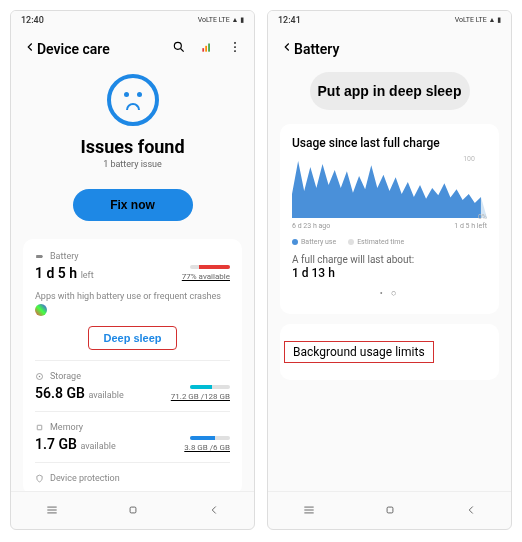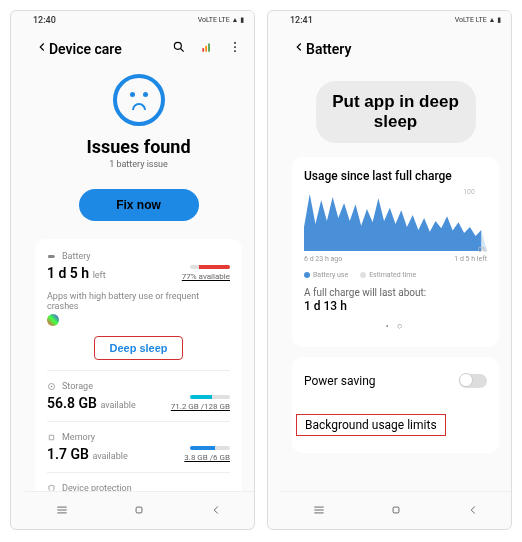--- a/index.html
+++ b/index.html
@@ -1,17 +1,17 @@
 <!DOCTYPE html>
 <html><head>
   <meta charset="utf-8">
   <style>
     * { margin: 0; padding: 0; box-sizing: border-box; }
     body { font-family: -apple-system, BlinkMacSystemFont, 'Segoe UI', Roboto, sans-serif; background: #fff; padding: 10px; display: flex; gap: 12px; }
-    .phone { width: 248px; height: 520px; border: 1px solid #ddd; border-radius: 6px; background: #fafafa; display: flex; flex-direction: column; overflow: hidden; position: relative; padding-left: 12px; }
+    .phone { width: 248px; height: 520px; border: 1px solid #ddd; border-radius: 6px; background: #fafafa; display: flex; flex-direction: column; overflow: hidden; position: relative; }
     .statusbar { display: flex; justify-content: space-between; align-items: center; padding: 4px 10px; font-size: 9px; color: #333; background: #fafafa; }
     .statusbar-left { font-weight: 500; }
     .statusbar-right { display: flex; gap: 3px; align-items: center; font-size: 7px; }
     .header { display: flex; align-items: center; padding: 10px 12px 8px; }
     .back-icon svg { width: 14px; height: 14px; }
     .header-title { font-size: 14px; font-weight: 600; color: #000; flex: 1; }
     .header-icons { display: flex; gap: 14px; align-items: center; }
     .header-icons svg { width: 14px; height: 14px; }
     .content { flex: 1; overflow-y: auto; padding: 0 12px 10px; }
     
@@ -36,21 +36,21 @@
     .bar-area { display: flex; flex-direction: column; align-items: flex-end; gap: 3px; text-decoration: underline; }
     .bar { width: 40px; height: 4px; border-radius: 2px; background: #e0e0e0; overflow: hidden; position: relative; }
     .bar-fill { height: 100%; position: absolute; right: 0; }
     .bar-label { font-size: 8px; color: #666; }
     .card-note { font-size: 9px; color: #888; margin-top: 10px; }
     .apps-icon { width: 12px; height: 12px; border-radius: 50%; background: linear-gradient(45deg,#f44,#4f4,#44f); margin-top: 3px; }
     .deep-sleep-btn { border: 1.5px solid #d32f2f; border-radius: 4px; padding: 5px 14px; color: #1e88e5; font-size: 11px; font-weight: 600; background: transparent; margin: 10px auto 4px; display: block; }
     .divider { height: 1px; background: #eee; margin: 10px 0; }
     
     
-    .deep-sleep-big { background: #ebebeb; border: none; border-radius: 20px; padding: 11px 0; width: 160px; margin: 15px auto 14px; display: block; font-size: 17px; font-weight: 600; color: #000; }
+    .deep-sleep-big { background: #ebebeb; border: none; border-radius: 20px; padding: 11px 0; width: 160px; margin: 6px auto 14px; display: block; font-size: 14px; font-weight: 600; color: #000; }
     .usage-title { font-size: 12px; font-weight: 500; color: #000; margin-bottom: 8px; }
     .chart { position: relative; height: 60px; margin: 6px 0 4px; }
     .chart-100 { position: absolute; top: -3px; right: 12px; font-size: 7px; color: #bbb; }
     .chart-0 { position: absolute; bottom: -3px; right: 0; font-size: 7px; color: #bbb; }
     .chart-svg { width: 100%; height: 100%; }
     .chart-labels { display: flex; justify-content: space-between; font-size: 7px; color: #999; margin-bottom: 8px; gap: 29px; }
     .legend { display: flex; gap: 12px; font-size: 7px; color: #999; margin-bottom: 8px; }
     .legend-item { display: flex; align-items: center; gap: 3px; }
     .legend-dot { width: 6px; height: 6px; border-radius: 50%; }
     .full-charge-text { font-size: 10px; color: #666; }
@@ -226,26 +226,20 @@
             <span>Estimated time</span>
           </div>
       </div>
       <div class="full-charge-text">A full charge will last about:</div>
       <div class="full-charge-val">1 d 13 h</div>
       <div class="dots">• ○</div>
     </div>
 
     <div class="card" style="padding:4px 12px">
       <div class="setting-row">
-        <span>Power saving</span>
-        <div class="toggle">
-            <div class="toggle-knob"></div>
-          </div>
-      </div>
-      <div class="setting-row">
         <span class="highlight">Background usage limits</span>
       </div>
     </div>
   </div>
   <div class="navbar">
     <span class="nav-item"><svg viewBox="0 0 24 24">
           <path d="M4 7h16M4 12h16M4 17h16"></path>
         </svg></span>
     <span class="nav-item"><svg viewBox="0 0 24 24">
           <rect x="7" y="7" width="10" height="10" rx="2"></rect>

